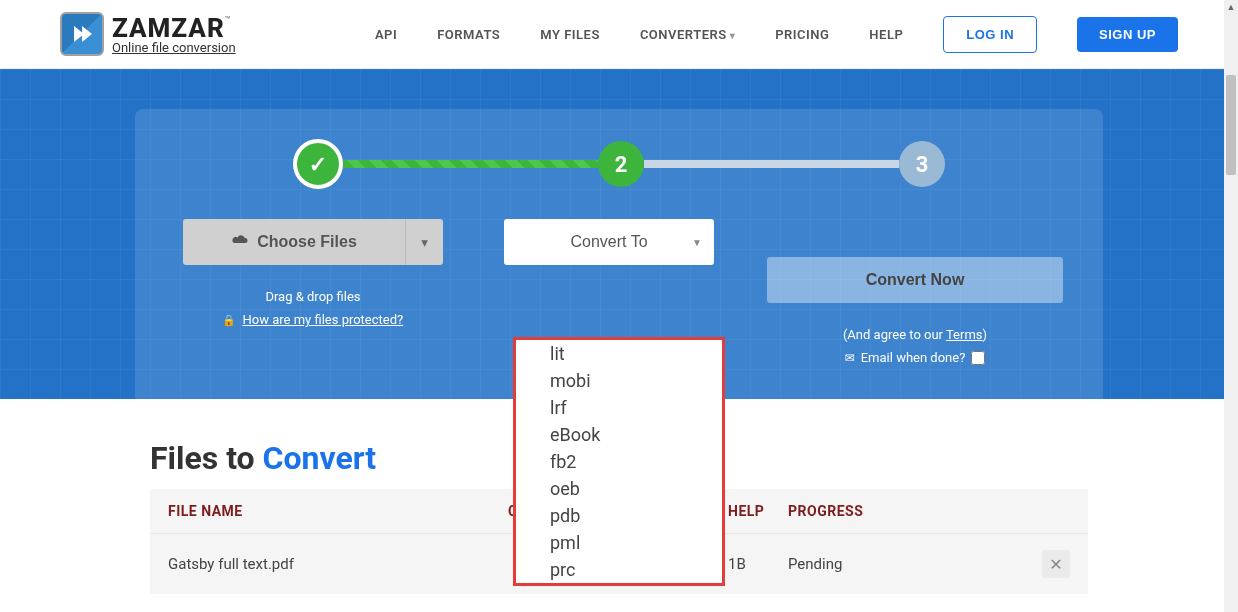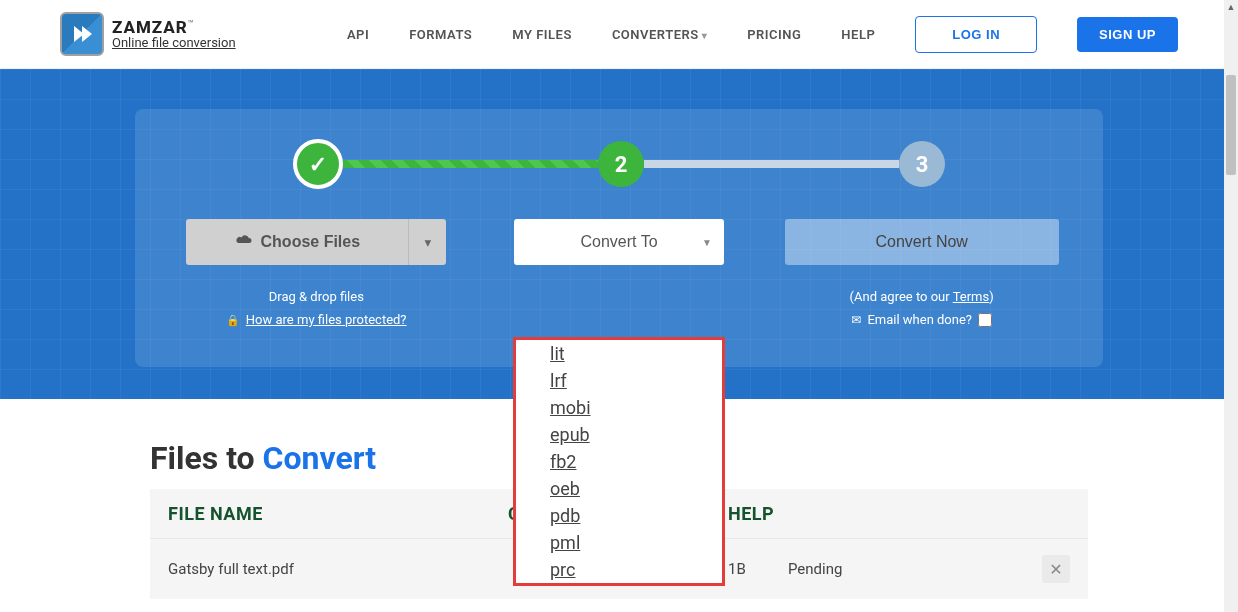--- a/index.html
+++ b/index.html
@@ -2,60 +2,60 @@
 <html><head>
 <meta charset="utf-8">
 <style>
 * { margin: 0; padding: 0; box-sizing: border-box; }
 body { font-family: -apple-system, BlinkMacSystemFont, "Segoe UI", Roboto, Arial, sans-serif; background: #fff; width: 1238px; overflow-x: hidden; }
 
 .header { display: flex; align-items: center; padding: 12px 60px; border-bottom: 1px solid #eee; background: #fff; }
 .logo { display: flex; align-items: center; gap: 8px; }
 .logo-icon { width: 44px; height: 44px; border: 2px solid #a0a0a0; border-radius: 6px; display: flex; align-items: center; justify-content: center; background: linear-gradient(135deg, #2a7bbd 50%, #3a8fd4 50%); }
 .logo-text { display: flex; flex-direction: column; line-height: 1; }
-.logo-main { font-size: 17px; font-weight: 800; color: #222; letter-spacing: 1px; }
+.logo-main { font-size: 26px; font-weight: 800; color: #222; letter-spacing: 1px; }
 .logo-sub { font-size: 13px; color: #333; font-weight: 400; text-decoration: underline; }
 .nav { margin-left: auto; display: flex; align-items: center; gap: 40px; }
 .nav-link { color: #545454; font-size: 13px; font-weight: 600; text-decoration: none; letter-spacing: 0.5px; cursor: pointer; }
 .nav-link.dropdown::after { content: " ▾"; color: #999; font-size: 10px; }
-.btn-login { border: 1px solid #1a73e8; color: #1a73e8; background: #fff; padding: 10px 36px; border-radius: 4px; font-size: 13px; font-weight: 700; cursor: pointer; letter-spacing: 0.5px; }
+.btn-login { border: 1px solid #1a73e8; color: #1a73e8; background: #fff; padding: 10px 22px; border-radius: 4px; font-size: 13px; font-weight: 700; cursor: pointer; letter-spacing: 0.5px; }
 .btn-signup { background: #1a73e8; color: #fff; border: none; padding: 10px 22px; border-radius: 4px; font-size: 13px; font-weight: 700; cursor: pointer; letter-spacing: 0.5px; }
 
 .hero { background: #2372c8; background-image: linear-gradient(rgba(255,255,255,0.05) 1px, transparent 1px), linear-gradient(90deg, rgba(255,255,255,0.05) 1px, transparent 1px); background-size: 30px 30px; padding: 40px 0 0; height: 330px; position: relative; }
 .card { background: rgba(255,255,255,0.12); border-radius: 8px; margin: 0 135px; padding: 30px 40px 40px; position: relative; }
 .stepper { display: flex; align-items: center; justify-content: center; margin-bottom: 30px; }
 .step-circle { width: 46px; height: 46px; border-radius: 50%; display: flex; align-items: center; justify-content: center; font-size: 22px; font-weight: 700; color: #fff; position: relative; z-index: 2; }
 .step-1 { background: #3db53d; border: 4px solid #fff; width: 50px; height: 50px; }
 .step-2 { background: #3db53d; }
 .step-3 { background: #9ab9d4; }
 .step-line { height: 8px; width: 255px; }
 .line-12 { background: repeating-linear-gradient(45deg, #3db53d, #3db53d 8px, #4ec74e 8px, #4ec74e 16px); }
 .line-23 { background: #c8d6e6; }
 
 .controls { display: flex; justify-content: space-between; gap: 20px; }
 .control-col { flex: 1; display: flex; flex-direction: column; align-items: center; }
 .btn-group { display: flex; width: 260px; }
 .btn-main { flex: 1; background: #d0d0d0; color: #555; border: none; padding: 14px; font-size: 16px; font-weight: 600; cursor: pointer; display: flex; align-items: center; justify-content: center; gap: 8px; border-radius: 3px 0 0 3px; }
 .btn-caret { width: 38px; background: #d0d0d0; border: none; border-left: 1px solid #bbb; cursor: pointer; color: #666; border-radius: 0 3px 3px 0; }
 .btn-convert { background: #fff; color: #555; border: none; padding: 14px; font-size: 16px; width: 210px; border-radius: 3px; cursor: pointer; position: relative; text-align: center; }
 .btn-convert .caret-right { position: absolute; right: 12px; top: 50%; transform: translateY(-50%); font-size: 10px; color: #888; }
-.btn-convertnow { background: rgba(255,255,255,0.4); color: #444; border: none; padding: 14px; font-size: 16px; font-weight: 400; width: 274px; border-radius: 3px; cursor: pointer; }
+.btn-convertnow { background: rgba(255,255,255,0.4); color: #444; border: none; padding: 14px; font-size: 16px; font-weight: 700; width: 296px; border-radius: 3px; cursor: pointer; margin-top: 38px; }
 .helper { color: #fff; font-size: 13px; margin-top: 24px; text-align: center; }
 .helper a { color: #fff; text-decoration: underline; }
 .helper-line2 { margin-top: 8px; display: flex; align-items: center; gap: 6px; justify-content: center; }
 
 .dropdown-panel { position: absolute; top: 268px; left: 50%; transform: translateX(-50%); width: 212px; background: #fff; border: 3px solid #e43b3b; z-index: 10; max-height: 340px; overflow-y: scroll; }
 .dropdown-header { font-weight: 700; font-size: 18px; color: #333; padding: 10px 14px 4px; }
-.dropdown-item { font-size: 18px; color: #444; padding: 3px 14px 3px 34px; cursor: pointer; text-decoration: underline; }
+.dropdown-item { font-size: 18px; color: #444; padding: 3px 14px 3px 34px; cursor: pointer; }
 
 .files-section { padding: 40px 150px; }
 .files-title { font-size: 32px; color: #333; font-weight: 700; margin-bottom: 12px; }
 .files-title .accent { color: #1a73e8; }
 .files-table { width: 100%; }
-.files-thead { display: flex; background: #f5f5f5; padding: 14px 18px; font-size: 18px; font-weight: 700; color: #14532d; letter-spacing: 0.5px; }
+.files-thead { display: flex; background: #f5f5f5; padding: 14px 18px; font-size: 14px; font-weight: 700; color: #7f1d1d; letter-spacing: 0.5px; }
 .col-name { flex: 0 0 340px; }
 .col-to { flex: 0 0 220px; }
 .col-size { flex: 0 0 60px; }
 .col-progress { flex: 1; }
 .files-row { display: flex; align-items: center; padding: 16px 18px; background: #f5f5f5; border-top: 1px solid #e8e8e8; font-size: 15px; color: #444; }
 .row-size { flex: 0 0 60px; text-align: left; }
 .row-progress { flex: 1; }
 .row-close { width: 28px; height: 28px; background: #eaeaea; border-radius: 3px; display: flex; align-items: center; justify-content: center; color: #888; cursor: pointer; font-size: 16px; }
 
 .scrollbar-right { position: fixed; right: 0; top: 0; width: 14px; height: 100%; background: #f0f0f0; z-index: 100; }
@@ -148,41 +148,42 @@
           <span>Email when done?</span>
           <input type="checkbox" style="width: 14px; height: 14px;">
         </div>
       </div>
     </div>
   </div>
 
   <div class="dropdown-panel">
     <div id="dropdown-items">
         <div class="dropdown-item">lit</div>
+        <div class="dropdown-item">mobi</div>
         <div class="dropdown-item">lrf</div>
-        <div class="dropdown-item">mobi</div>
-        <div class="dropdown-item">epub</div>
+        <div class="dropdown-item">eBook</div>
         <div class="dropdown-item">fb2</div>
         <div class="dropdown-item">oeb</div>
         <div class="dropdown-item">pdb</div>
         <div class="dropdown-item">pml</div>
         <div class="dropdown-item">prc</div>
       </div>
   </div>
 </section>
 
 <section class="files-section">
   <h2 class="files-title">
     <span>Files to </span><span class="accent">Convert</span>
   </h2>
   <div class="files-table">
     <div class="files-thead">
       <div class="col-name">FILE NAME</div>
       <div class="col-to">CONVERT TO</div>
       <div class="col-size">HELP</div>
+      <div class="col-progress">PROGRESS</div>
     </div>
     <div class="files-row">
       <div class="col-name">Gatsby full text.pdf</div>
       <div class="col-to"></div>
       <div class="row-size">1B</div>
       <div class="row-progress">Pending</div>
       <div class="row-close">✕</div>
     </div>
   </div>
 </section>

